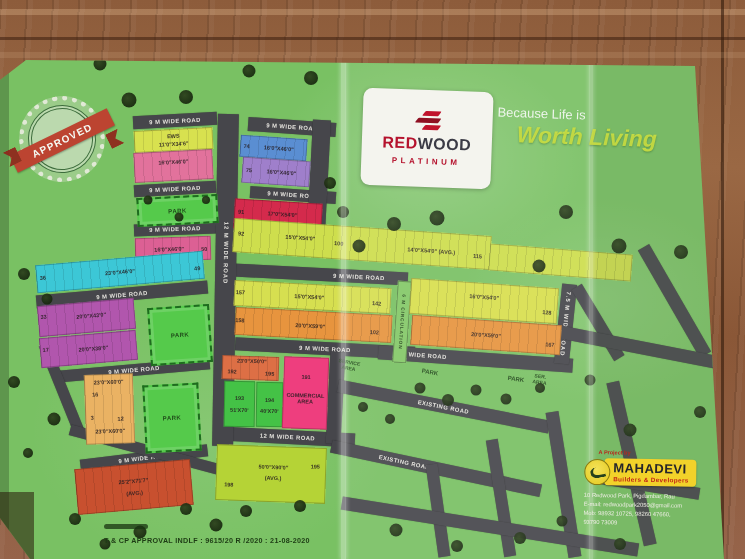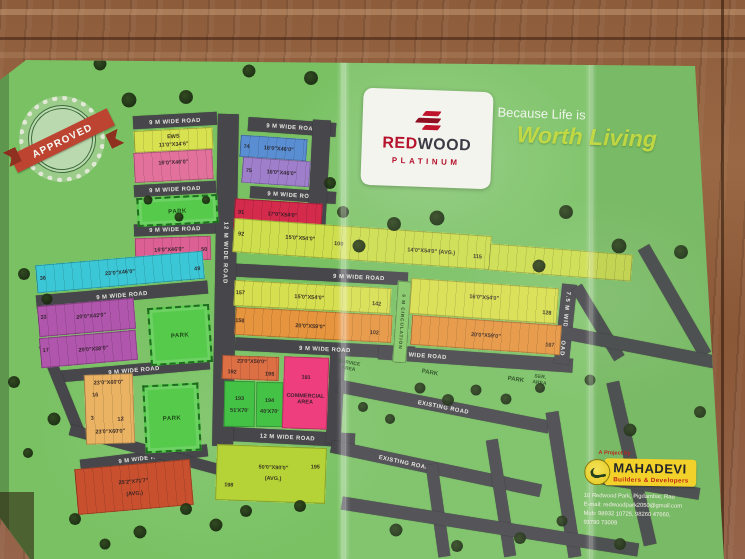--- a/index.html
+++ b/index.html
@@ -357,14 +357,18 @@
         </div>
       </div>
       <div class="devlines">
         <div>10 Redwood Park, Pigdambar, Rau</div>
         <div>E-mail: redwoodpark2050@gmail.com</div>
         <div>Mob: 98932 10725, 98260 47660,</div>
         <div>93790 73009</div>
       </div>
     </div>
 
+    <div class="overlay approval">
+      <div class="squiggle"></div>
+      <div class="main">T &amp; CP APPROVAL  INDLF : 9615/20 R /2020  : 21-08-2020</div>
+    </div>
   </div>
 </div>
 
 </body></html>

